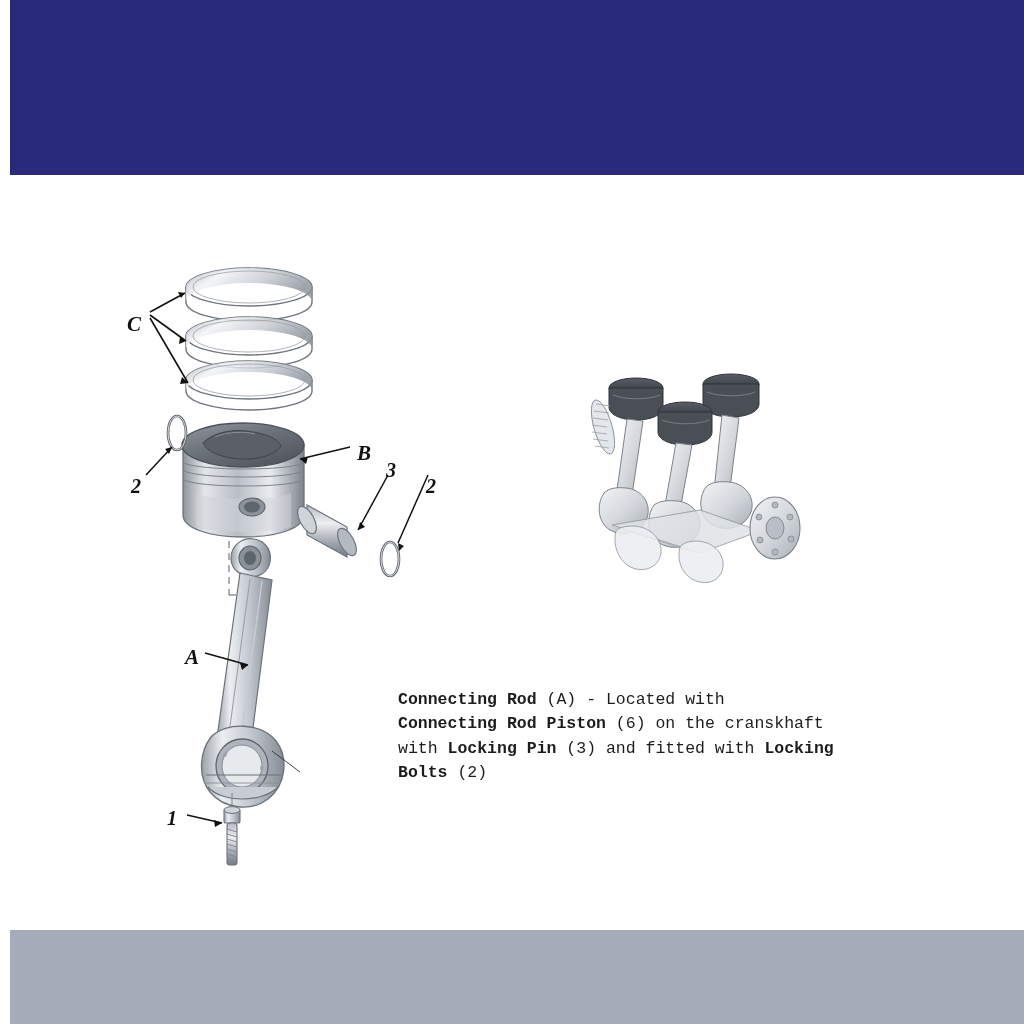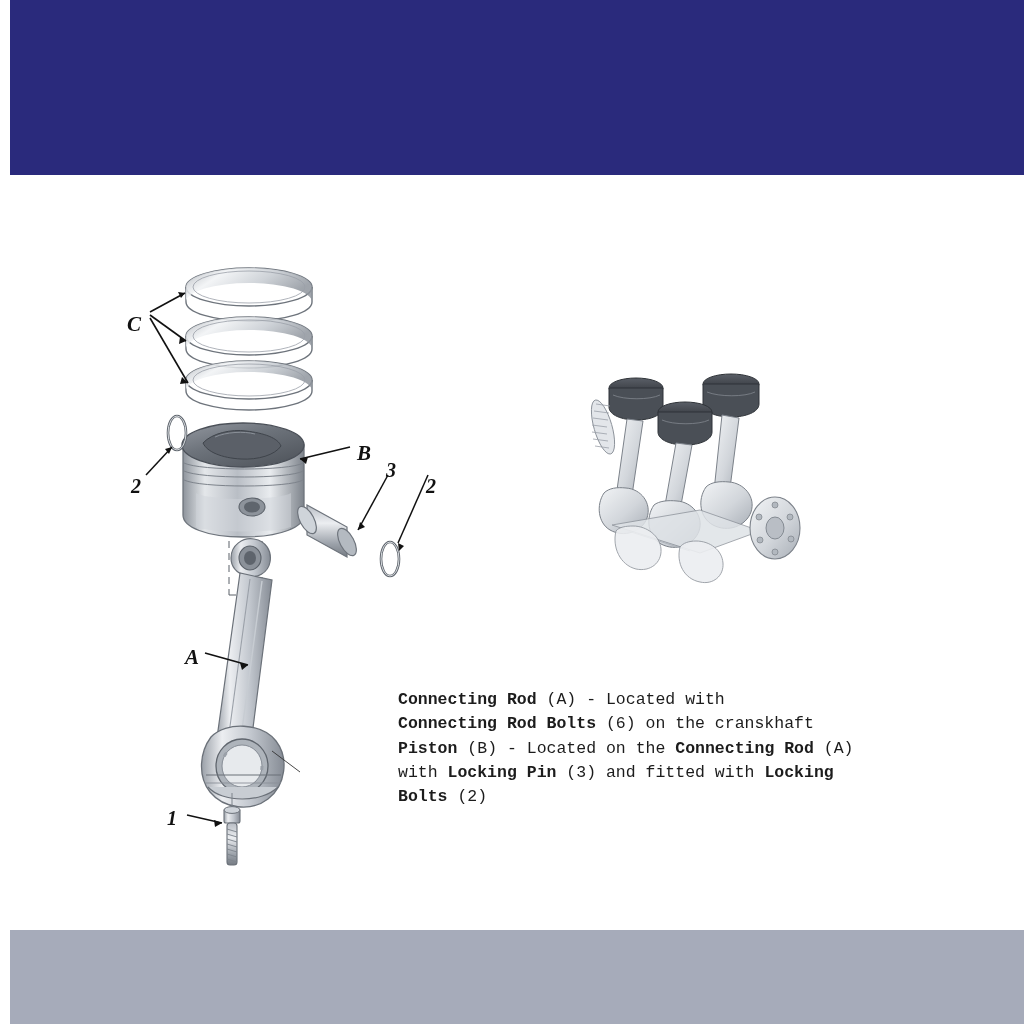--- a/index.html
+++ b/index.html
@@ -317,19 +317,18 @@
     <div class="label" style="left:127px; top:137px;">C</div>
     <div class="label" style="left:357px; top:266px;">B</div>
     <div class="label" style="left:185px; top:470px;">A</div>
     <div class="label-num" style="left:131px; top:300px;">2</div>
     <div class="label-num" style="left:386px; top:284px;">3</div>
     <div class="label-num" style="left:426px; top:300px;">2</div>
     <div class="label-num" style="left:167px; top:632px;">1</div>
 
     <div class="caption" id="caption-block">
         <div><b>Connecting Rod</b><span> (A) - Located with</span></div>
-        <div><b>Connecting Rod Bolts</b><span> (6) on the cranskhaft</span></div>
-        <div><b>Piston</b><span> (B) - Located on the </span><b>Connecting Rod</b><span> (A)</span></div>
+        <div><b>Connecting Rod Piston</b><span> (6) on the cranskhaft</span></div>
         <div><span>with </span><b>Locking Pin</b><span> (3) and fitted with </span><b>Locking Bolts</b><span> (2)</span></div>
       </div>
   </div>
 
 </div>
 
 </body></html>

